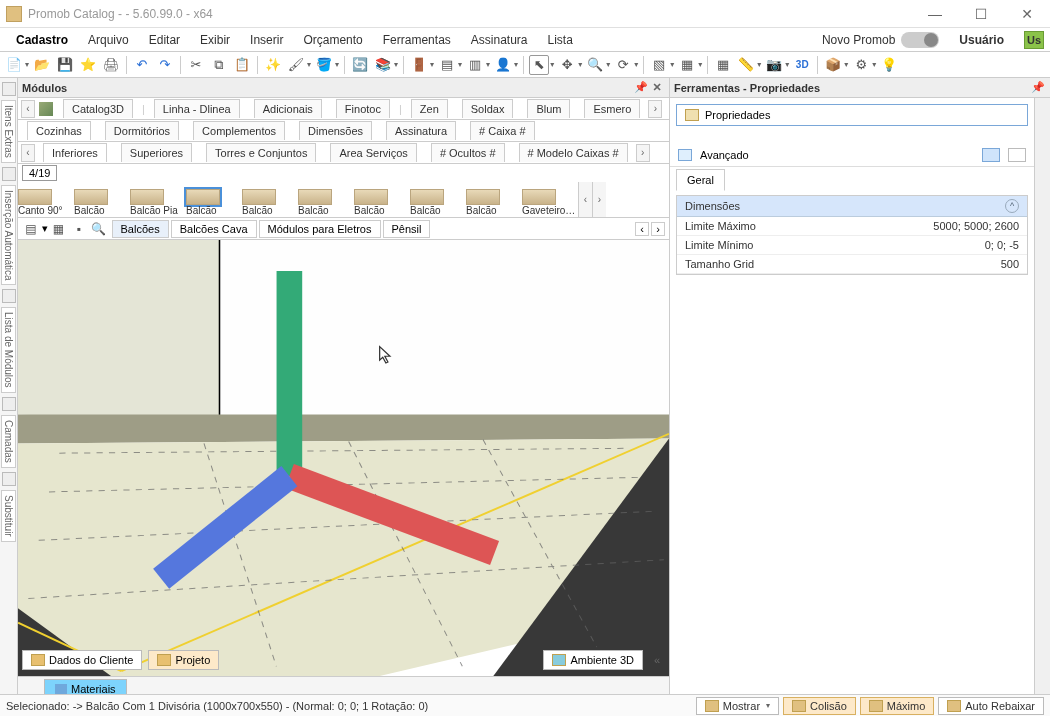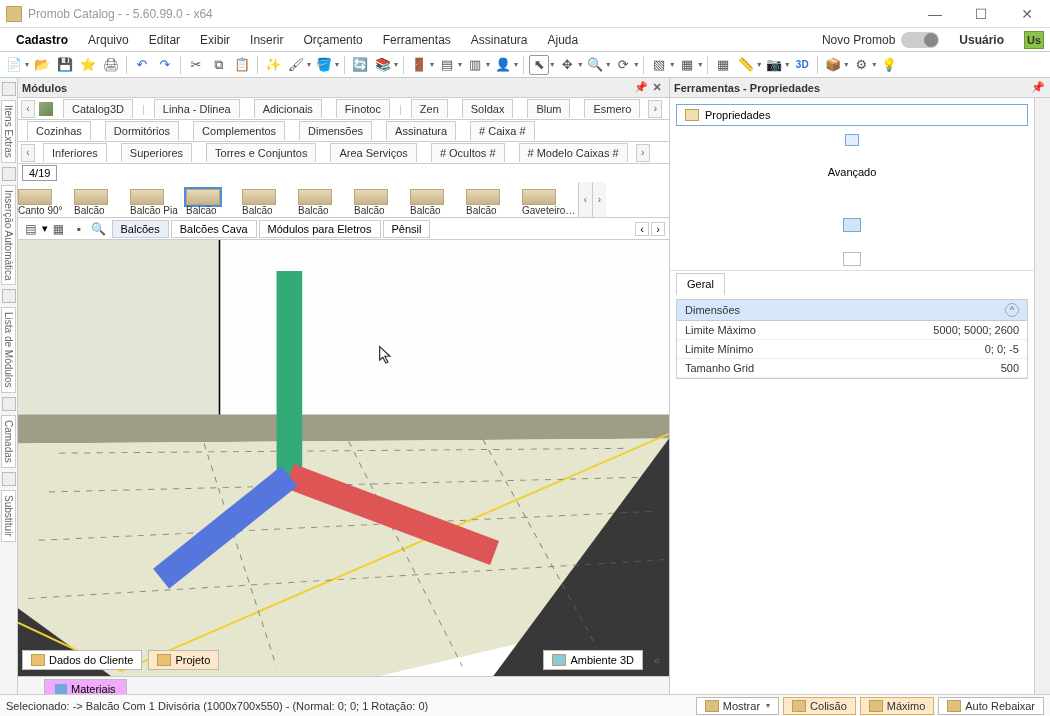--- a/index.html
+++ b/index.html
@@ -60,27 +60,27 @@
   .viewport { flex:1; position:relative; background:#fff; overflow:hidden;}
   .viewport svg { width:100%; height:100%; display:block;}
   .axis-gizmo { position:absolute; left:10px; bottom:46px; width:34px; height:34px;}
 
   .viewport-bottom { position:absolute; left:4px; right:4px; bottom:4px; height:24px; display:flex; align-items:center; gap:6px;}
   .vb-btn { display:inline-flex; align-items:center; gap:4px; padding:3px 8px; border:1px solid #bbb; background:#fff; font-size:11px;}
   .vb-btn .vbic { width:14px; height:12px; background:#e8c070; border:1px solid #c0a050;}
   .vb-spacer { flex:1;}
   
   .mat-tab-wrap { height:22px; display:flex; align-items:flex-end; padding-left:26px; border-top:1px solid #ccc; background:#f5f5f5;}
-  .mat-tab { padding:3px 10px; border:1px solid #bbb; border-bottom:none; background:#f0abfc; font-size:11px; display:flex; align-items:center; gap:4px;}
+  .mat-tab { padding:3px 10px; border:1px solid #bbb; border-bottom:none; background:#7dd3fc; font-size:11px; display:flex; align-items:center; gap:4px;}
   .mat-tab .mtic { width:12px; height:10px; background:#6fa8dc;}
 
   .right { width:380px; display:flex; flex-direction:column; background:#fff;}
-  .prop-box { margin:6px 6px 4px 6px; border:1px solid #7aa7d8; padding:4px 8px; display:flex; align-items:center; gap:6px; background:#fff;}
+  .prop-box { margin:6px 6px 18px 6px; border:1px solid #7aa7d8; padding:4px 8px; display:flex; align-items:center; gap:6px; background:#fff;}
   .prop-box .pic { width:14px; height:12px; border:1px solid #c0a050; background:#f0e0b0;}
-  .adv-row { display:flex; align-items:center; padding:4px 8px; gap:20px; border-bottom:1px solid #ddd;flex-direction:column;}
+  .adv-row { display:flex; align-items:center; padding:4px 8px; gap:8px; border-bottom:1px solid #ddd;}
   .adv-row .aic { width:14px; height:12px; background:#dfeffd; border:1px solid #7aa7d8;}
   .adv-row .mode { width:18px; height:14px; border:1px solid #7aa7d8; background:#cfe4fb;}
   .adv-row .mode2 { width:18px; height:14px; border:1px solid #bbb; background:#fff;}
   .r-tab { padding:4px 10px; border:1px solid #ccc; border-bottom:1px solid #fff; background:#fff; width:fit-content; margin-left:6px; margin-top:2px; font-size:11px;}
   .prop-section { margin:4px 6px; border:1px solid #ccc;}
   .prop-section .sec-hdr { background:#d6e6fb; padding:3px 8px; display:flex; align-items:center; border-bottom:1px solid #bcd; color:#333; font-weight:500;}
   .prop-section .sec-hdr .sx { margin-left:auto; width:14px;height:14px;border:1px solid #9ab;border-radius:7px;text-align:center;line-height:12px;font-size:9px;color:#567;}
   .prop-row { display:flex; padding:3px 8px; border-bottom:1px solid #eee; font-size:11px;}
   .prop-row .pk { flex:1; color:#333;}
   .prop-row .pv { color:#333;}
@@ -111,21 +111,21 @@
 
 <div class="menubar">
   <span class="menuitem active">Cadastro</span>
   <span class="menuitem">Arquivo</span>
   <span class="menuitem">Editar</span>
   <span class="menuitem">Exibir</span>
   <span class="menuitem">Inserir</span>
   <span class="menuitem">Orçamento</span>
   <span class="menuitem">Ferramentas</span>
   <span class="menuitem">Assinatura</span>
-  <span class="menuitem">Ajuda</span>
+  <span class="menuitem">Lista</span>
   <span class="flex-spacer"></span>
   <span class="novo">Novo Promob</span>
   <span class="toggle"></span>
   <span class="usuario">Usuário</span>
   <span class="userbadge">Us</span>
 </div>
 
 <div class="toolbar">
   <span class="tb">📄</span>
     <span class="dd">▾</span>

